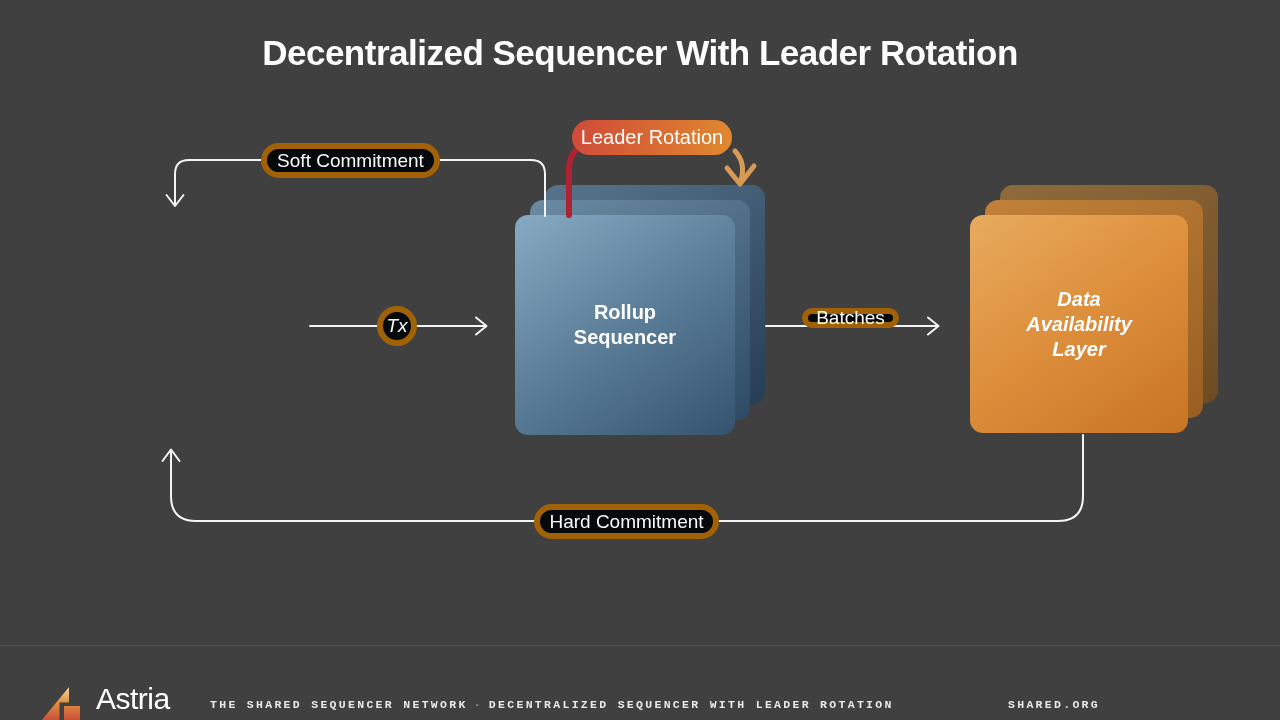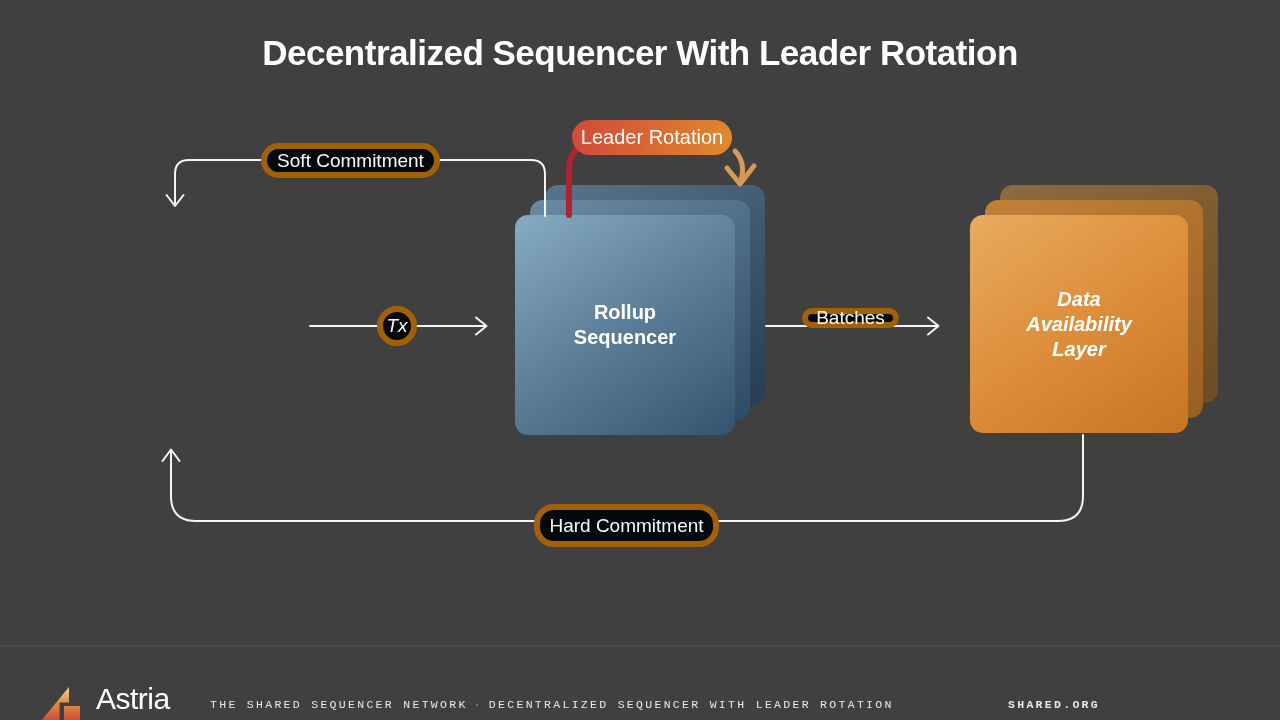--- a/index.html
+++ b/index.html
@@ -31,35 +31,35 @@
     position:absolute;left:60px;top:216px;width:216px;height:216px;border-radius:50%;z-index:2;
     background:radial-gradient(circle at 32% 18%, #415467 0%, #2b3c4d 36%, #17232f 68%, #0b121a 100%);
     box-shadow:inset 0 1px 1px rgba(210,225,240,0.35), inset 0 0 0 1px rgba(150,175,200,0.12);
   }
   .pill{
     position:absolute;z-index:4;display:flex;align-items:center;justify-content:center;
     border:6px solid #a16207;border-radius:20px;background:#05090c;
     font-size:19px;font-weight:400;color:#fafafa;box-sizing:border-box;white-space:nowrap;
   }
   .pill.soft {left:261px;top:143px;width:179px;height:35px;}
-  .pill.hard {left:534px;top:504px;width:185px;height:43px;}
+  .pill.hard {left:534px;top:504px;width:185px;height:35px;}
   .pill.batches{left:802px;top:308px;width:97px;height:20px;}
   .pill.tx{left:377px;top:306px;width:40px;height:40px;border-radius:50%;font-style:italic;}
   .pill.leader{
     left:572px;top:120px;width:160px;height:35px;border:none;border-radius:18px;
     background:linear-gradient(100deg,#d04a39 0%,#d96c33 55%,#e08a2e 100%);
     font-size:20px;color:#fff;z-index:4;
   }
   .footer-divider{position:absolute;left:0;top:645px;width:1280px;height:1px;background:rgba(255,255,255,0.08);}
   .footer{position:absolute;left:0;top:666px;width:1124px;height:74px;}
   .brand-mark{position:absolute;left:38px;top:18px;}
   .brand-name{position:absolute;left:96px;top:16px;font-size:30px;font-weight:500;letter-spacing:-0.5px;color:#fff;}
   .tagline{
     position:absolute;left:210px;top:32px;
-    font-family:"Liberation Mono", monospace;font-size:11.5px;font-weight:400;
+    font-family:"Liberation Mono", monospace;font-size:11.5px;font-weight:700;
     letter-spacing:2.3px;color:#e8e8e8;white-space:nowrap;
   }
   .tagline .sep{color:#9a9a9a;padding:0 6px;}
   .site{
     position:absolute;right:24px;top:32px;
     font-family:"Liberation Mono", monospace;font-size:11.5px;font-weight:700;
     letter-spacing:2.3px;color:#e8e8e8;
   }
 </style>
 </head>

